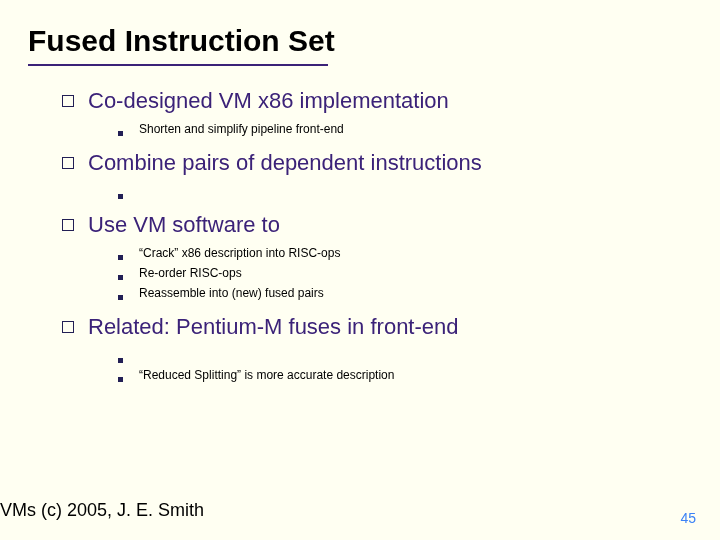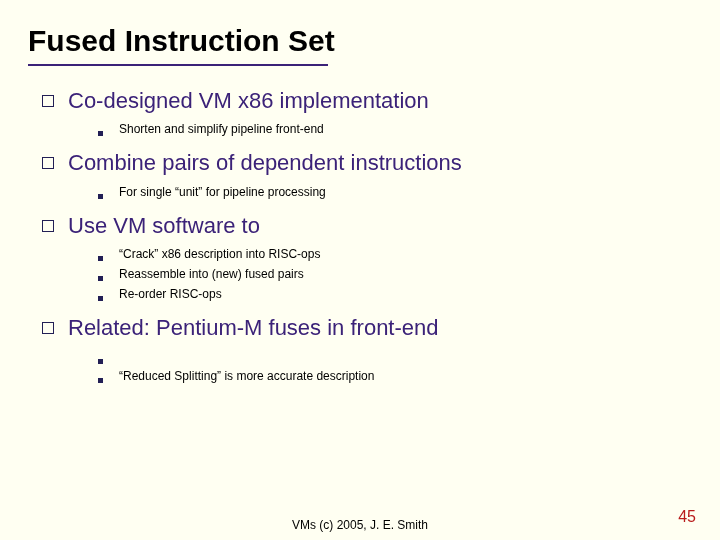--- a/index.html
+++ b/index.html
@@ -26,21 +26,21 @@
     padding-left: 28px;
     margin-bottom: 6px;
   }
   .rule {
     border: none;
     border-top: 2px solid #3b2278;
     width: 300px;
     margin: 4px 0 22px 28px;
   }
   .content {
-    padding-left: 42px;
+    padding-left: 62px;
     padding-right: 30px;
   }
   .lvl1 {
     display: flex;
     align-items: flex-start;
     margin-bottom: 8px;
   }
   .lvl1 .bullet {
     flex: 0 0 auto;
     width: 12px;
@@ -71,33 +71,32 @@
   .lvl2 .text {
     font-size: 12px;
     color: #000;
     line-height: 1.25;
   }
   .spacer {
     height: 8px;
   }
   .footer {
     position: absolute;
-    bottom: 8px;
+    bottom: 19px;
     left: 0;
     width: 100%;
-    text-align: center;
-    font-size: 12px;
+    font-size: 18px;
     color: #000;
   }
   .pagenum {
     position: absolute;
     bottom: 14px;
     right: 24px;
-    font-size: 16px;
-    color: #b91c1c;
+    font-size: 14px;
+    color: #3b82f6;
   }
 </style>
 </head>
 <body>
 
 <div class="slide">
   <div class="title">Fused Instruction Set</div>
   <hr class="rule">
 
   <div class="content">
@@ -111,39 +110,38 @@
       <span class="text">Shorten and simplify pipeline front-end</span>
     </div>
     <div class="spacer"></div>
 
     <div class="lvl1">
       <span class="bullet"></span>
       <span class="text">Combine pairs of dependent instructions</span>
     </div>
     <div class="lvl2">
       <span class="dot"></span>
-      <span class="text">For single “unit” for pipeline processing</span>
     </div>
     <div class="spacer"></div>
 
     <div class="lvl1">
       <span class="bullet"></span>
       <span class="text">Use VM software to</span>
     </div>
     <div class="lvl2">
       <span class="dot"></span>
       <span class="text">“Crack” x86 description into RISC-ops</span>
     </div>
     <div class="lvl2">
       <span class="dot"></span>
-      <span class="text">Reassemble into (new) fused pairs</span>
+      <span class="text">Re-order RISC-ops</span>
     </div>
     <div class="lvl2">
       <span class="dot"></span>
-      <span class="text">Re-order RISC-ops</span>
+      <span class="text">Reassemble into (new) fused pairs</span>
     </div>
     <div class="spacer"></div>
 
     <div class="lvl1">
       <span class="bullet"></span>
       <span class="text">Related: Pentium-M fuses in front-end</span>
     </div>
     <div class="lvl2">
       <span class="dot"></span>
     </div>

